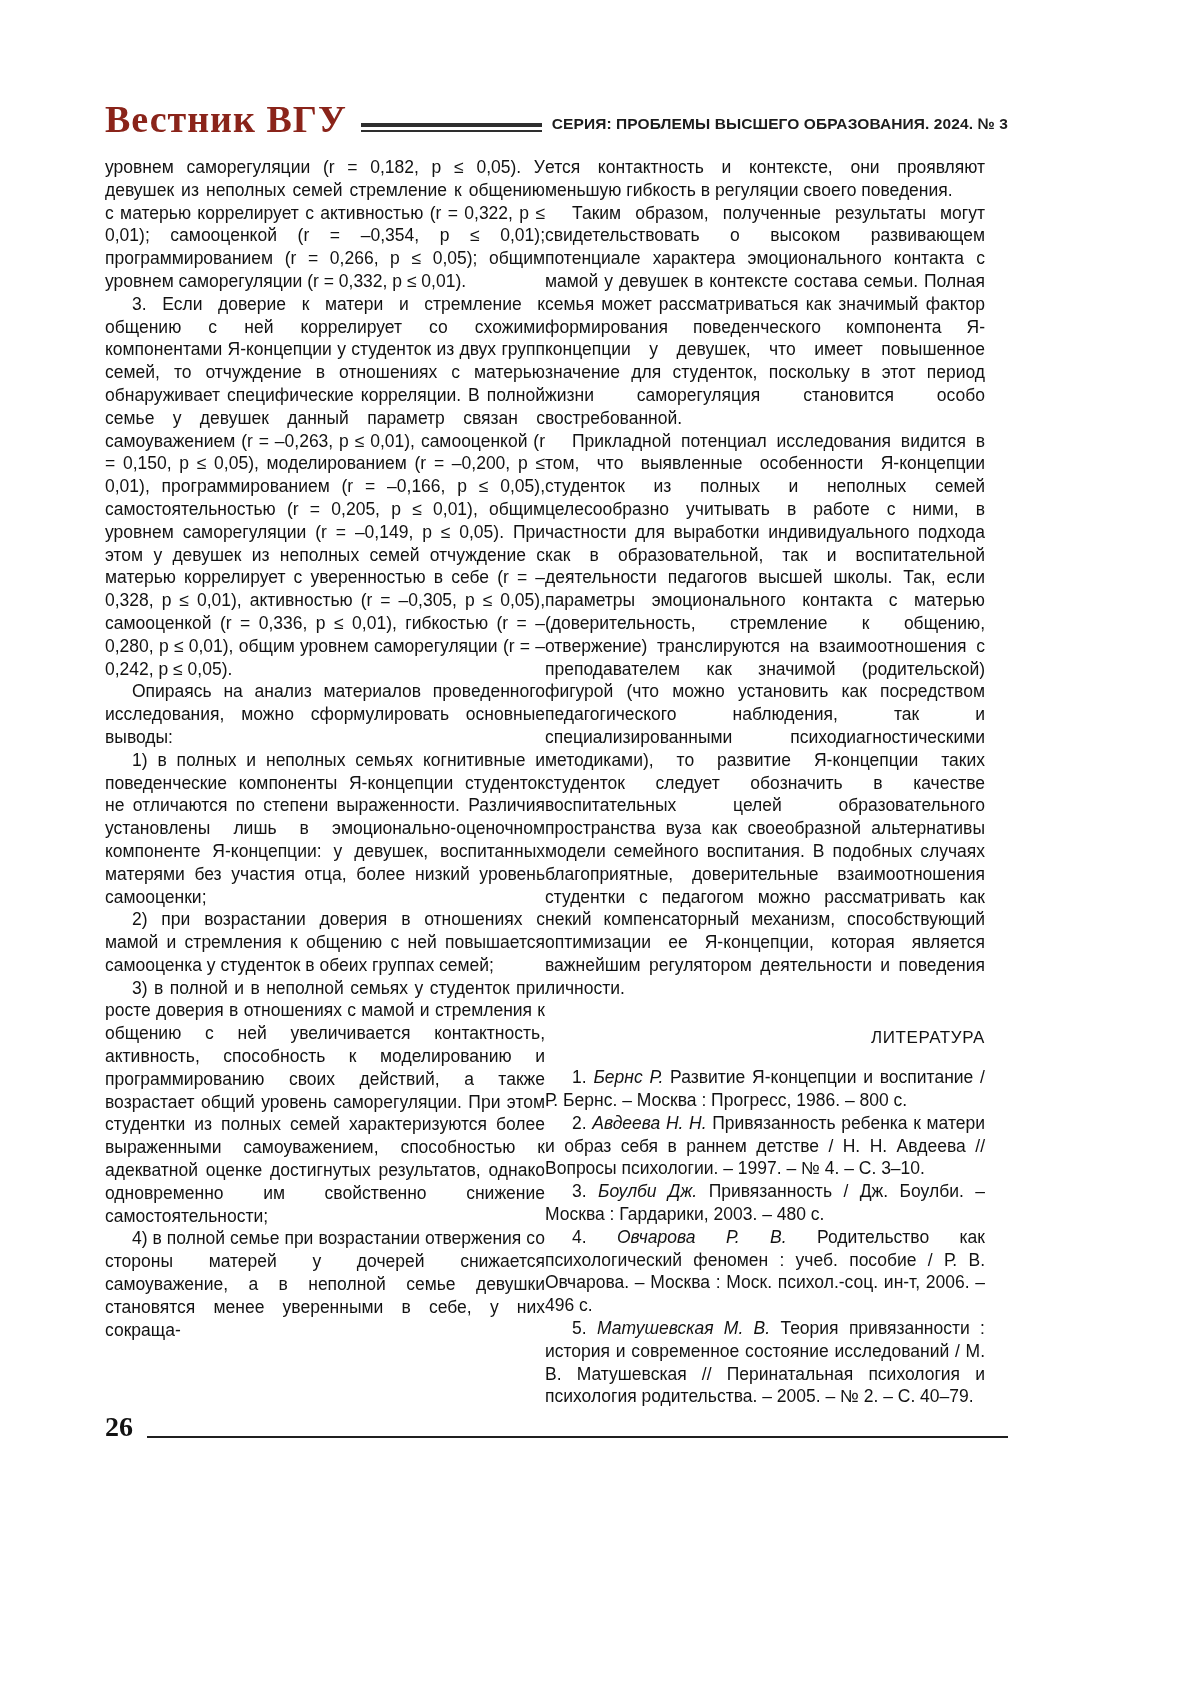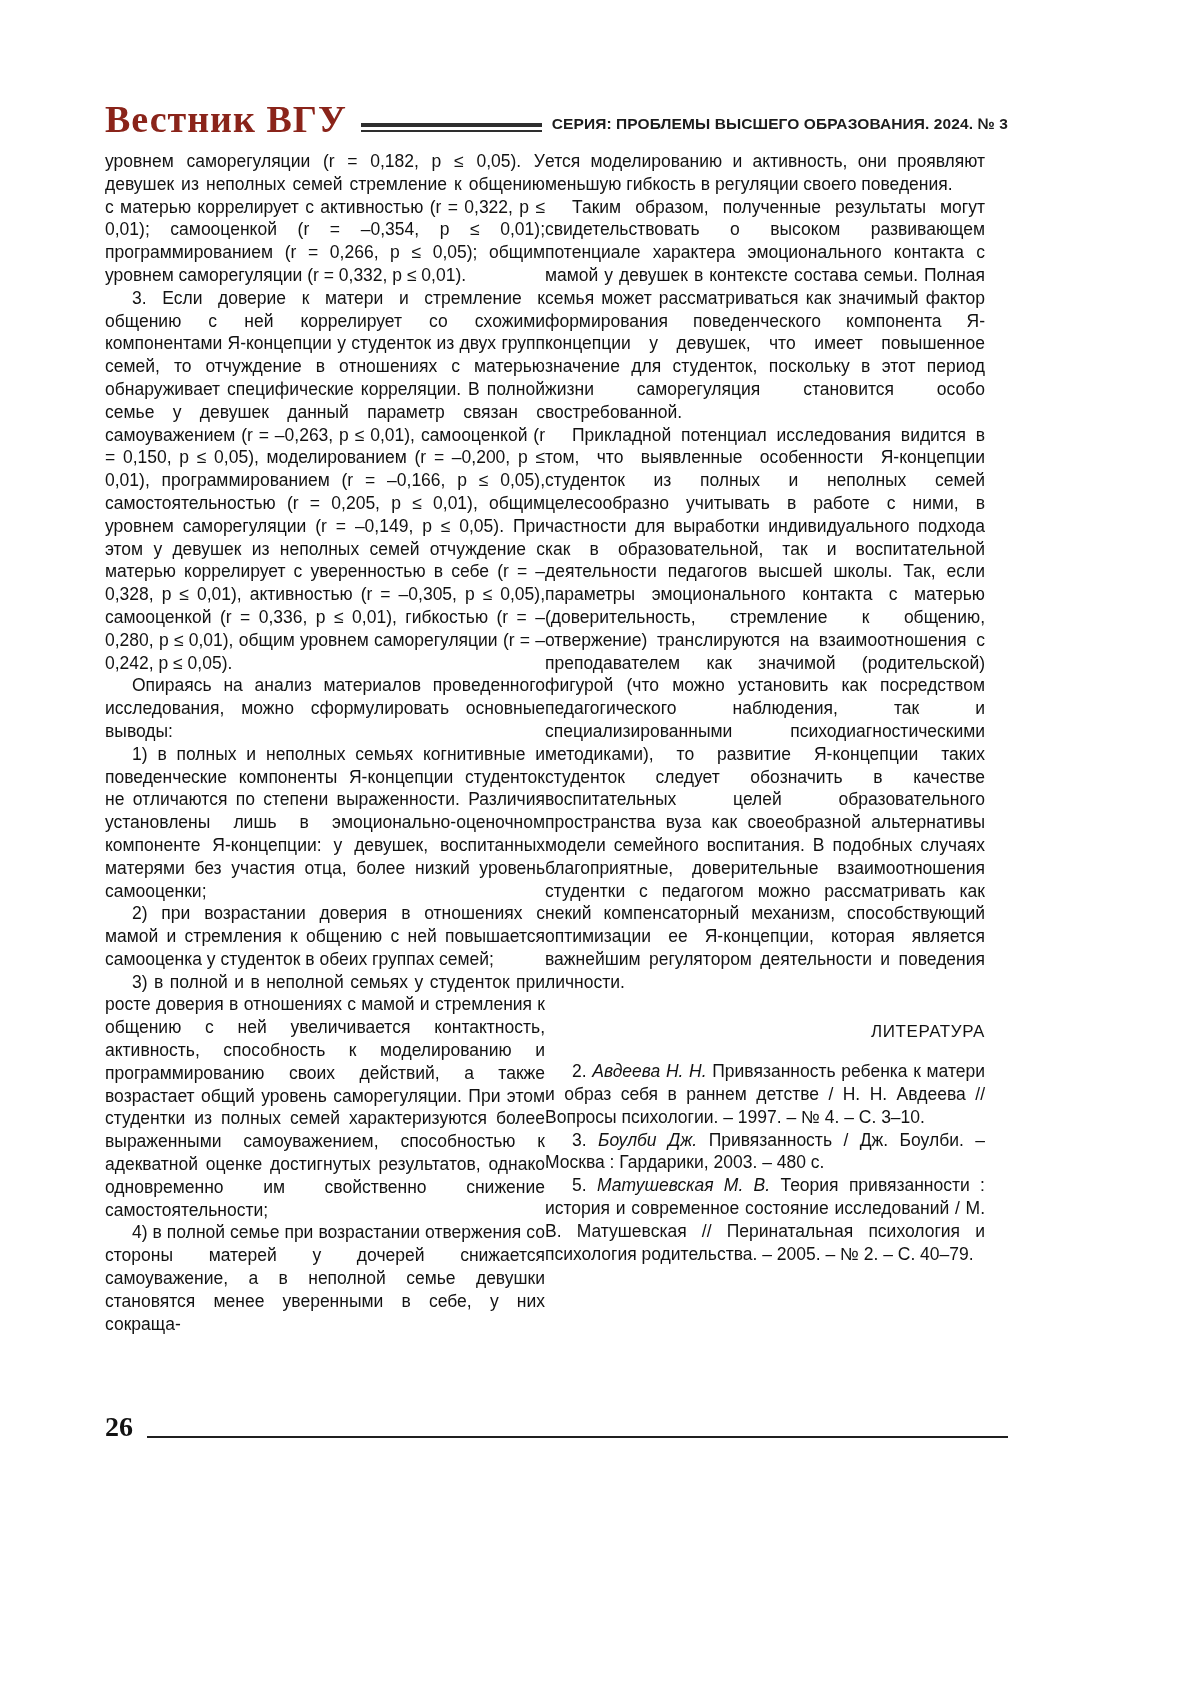--- a/index.html
+++ b/index.html
@@ -46,21 +46,21 @@
     font-weight: bold;
     letter-spacing: 0.1px;
     white-space: nowrap;
     padding-bottom: 5px;
     color: #1c1c1c;
     text-align: right;
   }
   
   .columns {
     display: flex;
-    margin-top: 12px;
+    margin-top: 18px;
   }
   .col {
     width: 440px;
     font-size: 17.5px;
     line-height: 22.8px;
     text-align: justify;
     hyphens: auto;
     -webkit-hyphens: auto;
   }
   .col p {
@@ -121,31 +121,33 @@
       <p class="noindent">уровнем саморегуляции (r = 0,182, p ≤ 0,05). У девушек из неполных семей стремление к общению с матерью коррелирует с активностью (r = 0,322, p ≤ 0,01); самооценкой (r = –0,354, p ≤ 0,01); программированием (r = 0,266, p ≤ 0,05); общим уровнем саморегуляции (r = 0,332, p ≤ 0,01).</p>
       <p>3. Если доверие к матери и стремление к общению с ней коррелирует со схожими компонентами Я-концепции у студенток из двух групп семей, то отчуждение в отношениях с матерью обнаруживает специфические корреляции. В полной семье у девушек данный параметр связан с самоуважением (r = –0,263, p ≤ 0,01), самооценкой (r = 0,150, p ≤ 0,05), моделированием (r = –0,200, p ≤ 0,01), программированием (r = –0,166, p ≤ 0,05), самостоятельностью (r = 0,205, p ≤ 0,01), общим уровнем саморегуляции (r = –0,149, p ≤ 0,05). При этом у девушек из неполных семей отчуждение с матерью коррелирует с уверенностью в себе (r = –0,328, p ≤ 0,01), активностью (r = –0,305, p ≤ 0,05), самооценкой (r = 0,336, p ≤ 0,01), гибкостью (r = –0,280, p ≤ 0,01), общим уровнем саморегуляции (r = –0,242, p ≤ 0,05).</p>
       <p>Опираясь на анализ материалов проведенного исследования, можно сформулировать основные выводы:</p>
       <p>1) в полных и неполных семьях когнитивные и поведенческие компоненты Я-концепции студенток не отличаются по степени выраженности. Различия установлены лишь в эмоционально-оценочном компоненте Я-концепции: у девушек, воспитанных матерями без участия отца, более низкий уровень самооценки;</p>
       <p>2) при возрастании доверия в отношениях с мамой и стремления к общению с ней повышается самооценка у студенток в обеих группах семей;</p>
       <p>3) в полной и в неполной семьях у студенток при росте доверия в отношениях с мамой и стремления к общению с ней увеличивается контактность, активность, способность к моделированию и программированию своих действий, а также возрастает общий уровень саморегуляции. При этом студентки из полных семей характеризуются более выраженными самоуважением, способностью к адекватной оценке достигнутых результатов, однако одновременно им свойственно снижение самостоятельности;</p>
       <p>4) в полной семье при возрастании отвержения со стороны матерей у дочерей снижается самоуважение, а в неполной семье девушки становятся менее уверенными в себе, у них сокраща-</p>
     </section>
 
     <section class="col">
-      <p class="noindent">ется моделированию и активность, они проявляют меньшую гибкость в регуляции своего поведения.</p>
+      <p class="noindent">ется контактность и контексте, они проявляют меньшую гибкость в регуляции своего поведения.</p>
       <p>Таким образом, полученные результаты могут свидетельствовать о высоком развивающем потенциале характера эмоционального контакта с мамой у девушек в контексте состава семьи. Полная семья может рассматриваться как значимый фактор формирования поведенческого компонента Я-концепции у девушек, что имеет повышенное значение для студенток, поскольку в этот период жизни саморегуляция становится особо востребованной.</p>
       <p>Прикладной потенциал исследования видится в том, что выявленные особенности Я-концепции студенток из полных и неполных семей целесообразно учитывать в работе с ними, в частности для выработки индивидуального подхода как в образовательной, так и воспитательной деятельности педагогов высшей школы. Так, если параметры эмоционального контакта с матерью (доверительность, стремление к общению, отвержение) транслируются на взаимоотношения с преподавателем как значимой (родительской) фигурой (что можно установить как посредством педагогического наблюдения, так и специализированными психодиагностическими методиками), то развитие Я-концепции таких студенток следует обозначить в качестве воспитательных целей образовательного пространства вуза как своеобразной альтернативы модели семейного воспитания. В подобных случаях благоприятные, доверительные взаимоотношения студентки с педагогом можно рассматривать как некий компенсаторный механизм, способствующий оптимизации ее Я-концепции, которая является важнейшим регулятором деятельности и поведения личности.</p>
 
       <h3 class="lit-heading">ЛИТЕРАТУРА</h3>
 
+      <p class="ref"><span class="ref-num">1.</span> <i class="ref-author">Бернс Р.</i> <span class="ref-text">Развитие Я-концепции и воспитание / Р. Бернс. – Москва : Прогресс, 1986. – 800 с.</span></p>
 
       <p class="ref"><span class="ref-num">2.</span> <i class="ref-author">Авдеева Н. Н.</i> <span class="ref-text">Привязанность ребенка к матери и образ себя в раннем детстве / Н. Н. Авдеева // Вопросы психологии. – 1997. – № 4. – С. 3–10.</span></p>
 
       <p class="ref"><span class="ref-num">3.</span> <i class="ref-author">Боулби Дж.</i> <span class="ref-text">Привязанность / Дж. Боулби. – Москва : Гардарики, 2003. – 480 с.</span></p>
 
+      <p class="ref"><span class="ref-num">4.</span> <i class="ref-author">Овчарова Р. В.</i> <span class="ref-text">Родительство как психологический феномен : учеб. пособие / Р. В. Овчарова. – Москва : Моск. психол.-соц. ин-т, 2006. – 496 с.</span></p>
 
       <p class="ref"><span class="ref-num">5.</span> <i class="ref-author">Матушевская М. В.</i> <span class="ref-text">Теория привязанности : история и современное состояние исследований / М. В. Матушевская // Перинатальная психология и психология родительства. – 2005. – № 2. – С. 40–79.</span></p>
     </section>
 
   </main>
 
   <footer class="page-footer">
     <span class="page-num">26</span>
     <span class="footer-rule"></span>
   </footer>

